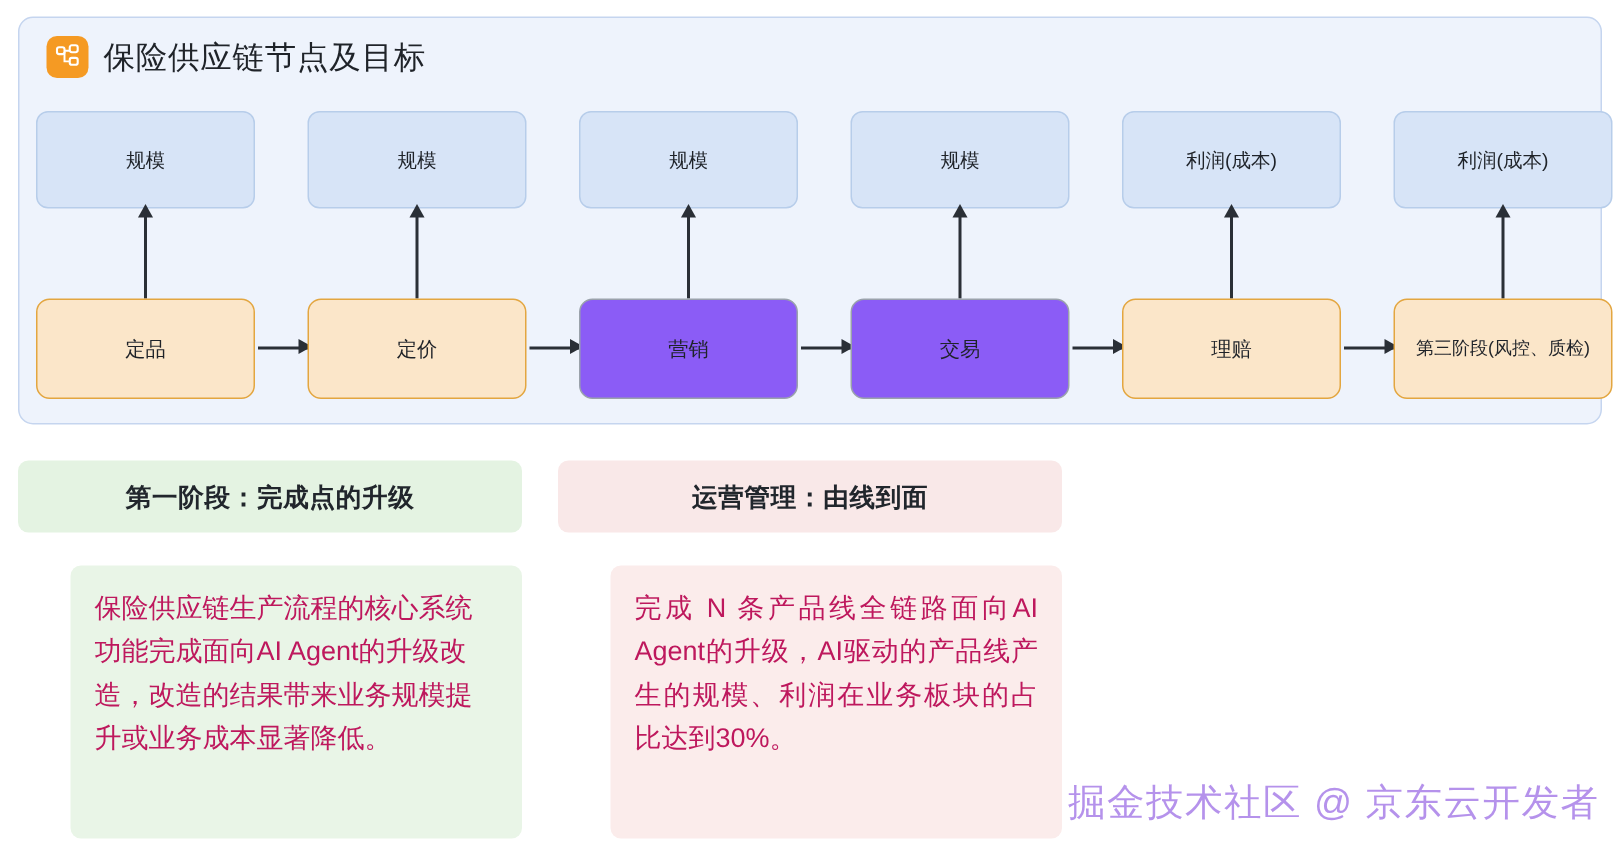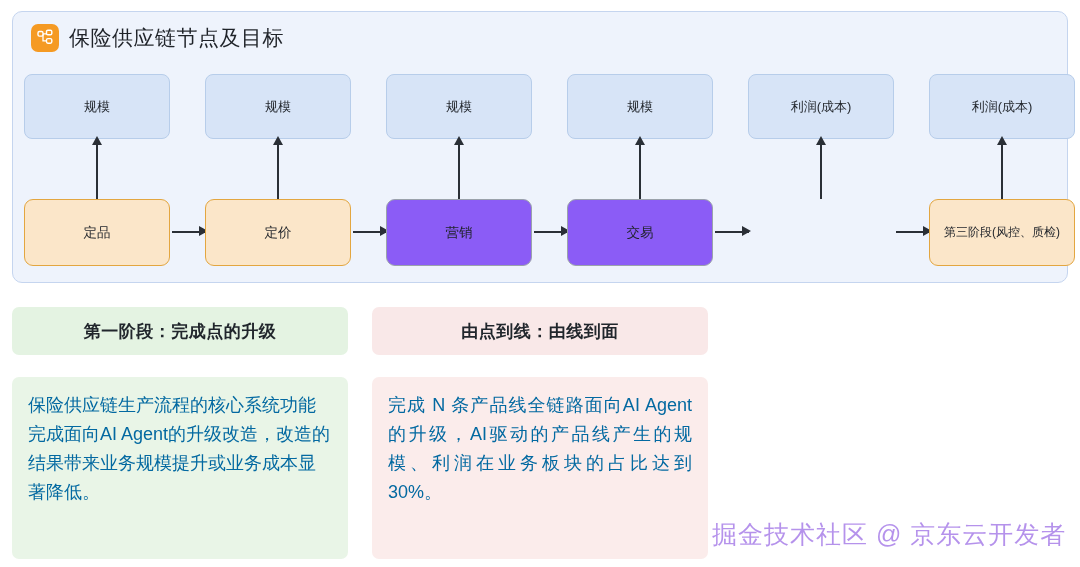--- a/index.html
+++ b/index.html
@@ -191,22 +191,23 @@
     color: #21262c;
     letter-spacing: .5px;
     white-space: nowrap;
   }
   .phase-body {
     flex: 1;
     border-radius: 7px;
     padding: 14px 16px 10px 16px;
     font-size: 18px;
     line-height: 1.62;
-    color: #0369a1;
+    color: #be185d;
     overflow: hidden;
+    margin-left: 35px;
   }
   .p1 .phase-head { background: #e4f3e2; }
   .p1 .phase-body { background: #e9f5e7; }
   .p2 .phase-head { background: #e3eaf4; }
   .p2 .phase-body { background: #e7edf5; }
   .p3 .phase-head { background: #f9e8e8; }
   .p3 .phase-body { background: #fbeceb; }
 
   .p3 .phase-body { text-align: justify; text-justify: inter-character; }
 
@@ -273,20 +274,21 @@
       <div class="col col-3">
         <div class="goal-box">规模</div>
         <div class="v-arrow"></div>
         <div class="stage-box plain">交易</div>
         <div class="h-arrow"></div>
       </div>
 
       <div class="col col-4">
         <div class="goal-box">利润(成本)</div>
         <div class="v-arrow"></div>
+        <div class="stage-box orange">理赔</div>
         <div class="h-arrow"></div>
       </div>
 
       <div class="col col-5">
         <div class="goal-box">利润(成本)</div>
         <div class="v-arrow"></div>
         <div class="stage-box orange small">第三阶段(风控、质检)</div>
       </div>
 
     </div>
@@ -294,21 +296,21 @@
 
   <div class="phases">
 
     <div class="phase p1">
       <div class="phase-head">第一阶段：完成点的升级</div>
       <div class="phase-body">保险供应链生产流程的核心系统功能完成面向AI Agent的升级改造，改造的结果带来业务规模提升或业务成本显著降低。</div>
     </div>
 
 
     <div class="phase p3">
-      <div class="phase-head">由点到线：由线到面</div>
+      <div class="phase-head">运营管理：由线到面</div>
       <div class="phase-body">完成 N 条产品线全链路面向AI Agent的升级，AI驱动的产品线产生的规模、利润在业务板块的占比达到30%。</div>
     </div>
 
   </div>
 
   <div class="watermark">掘金技术社区 @ 京东云开发者</div>
 
 </div>
 
 </body></html>

